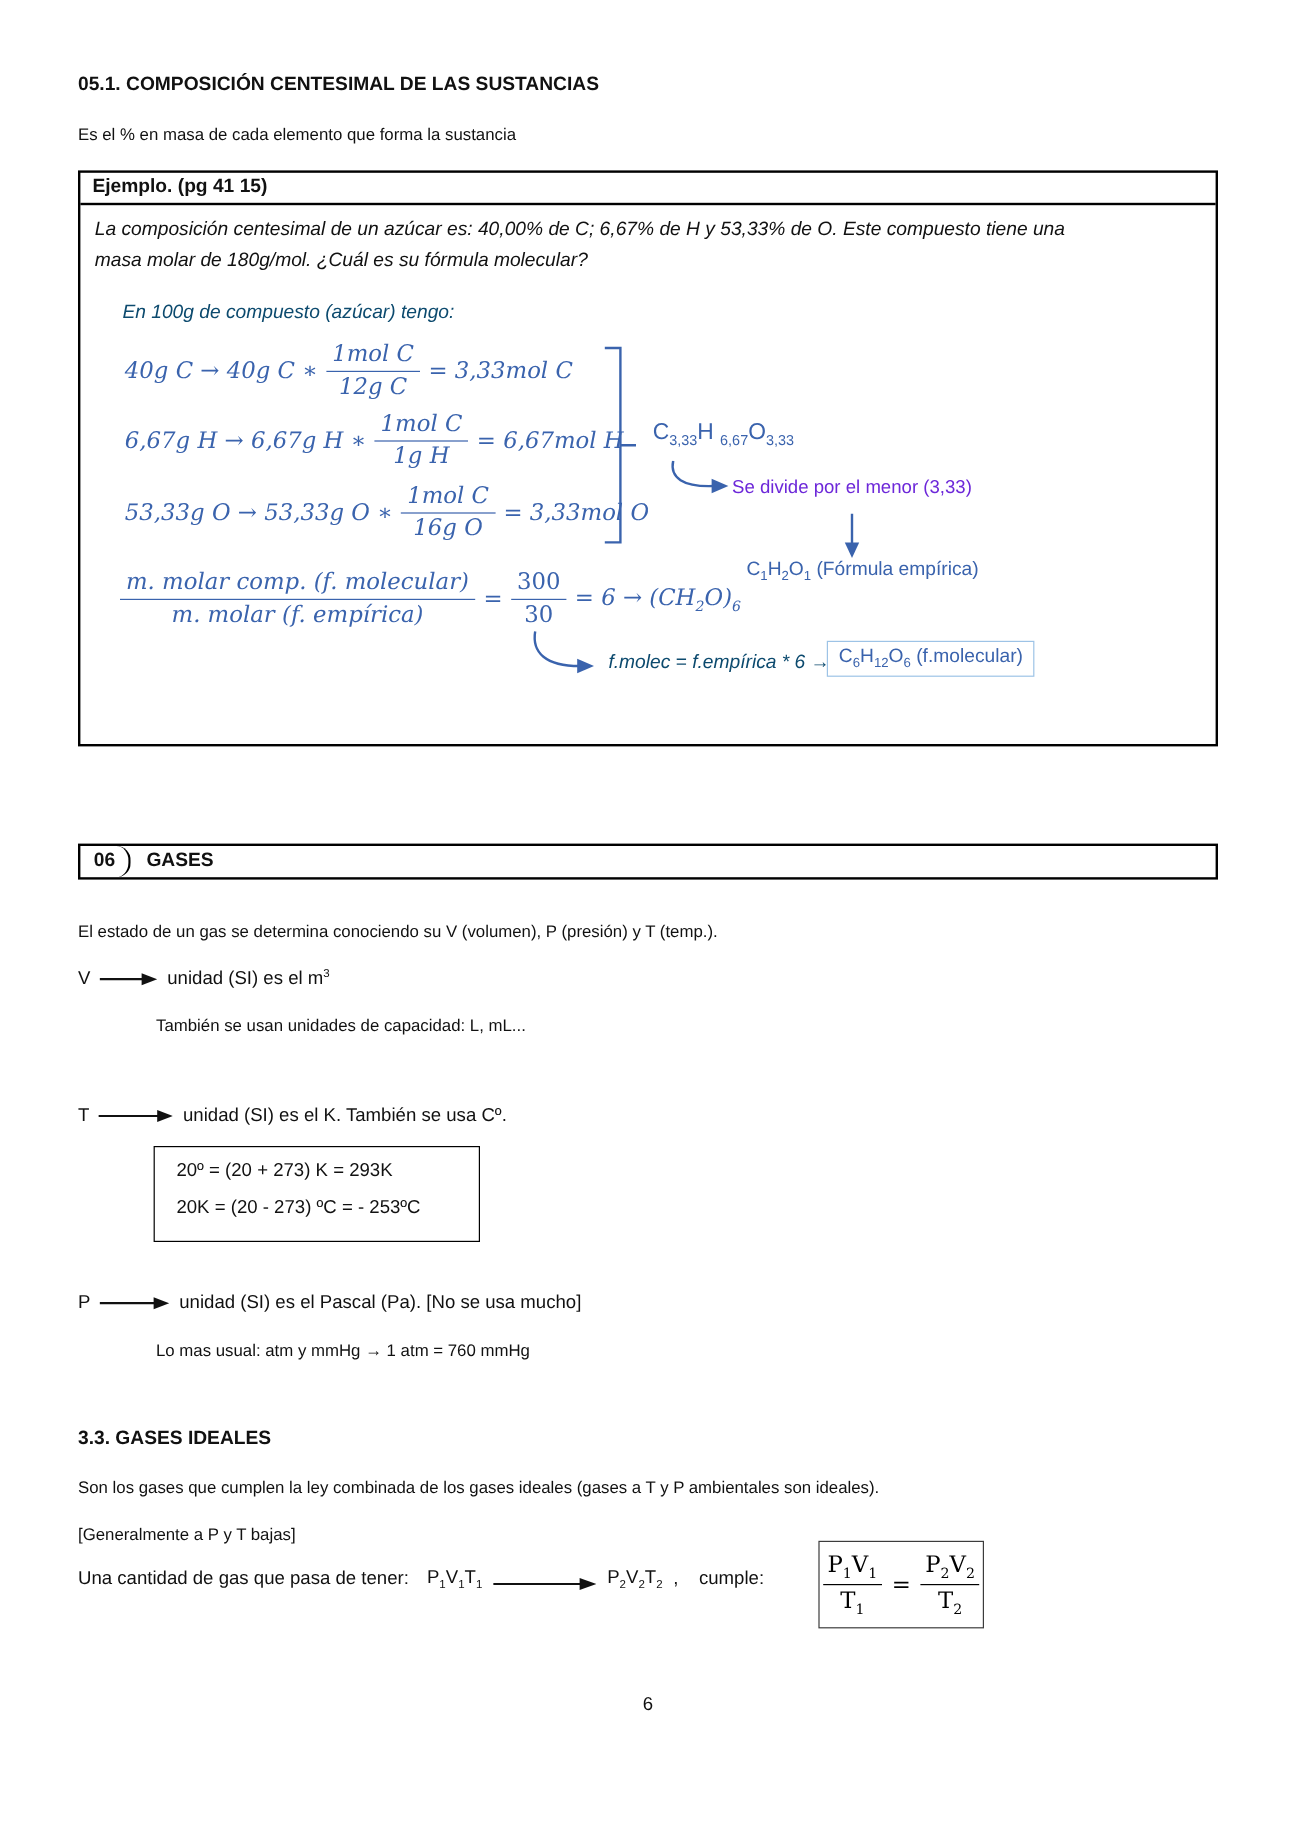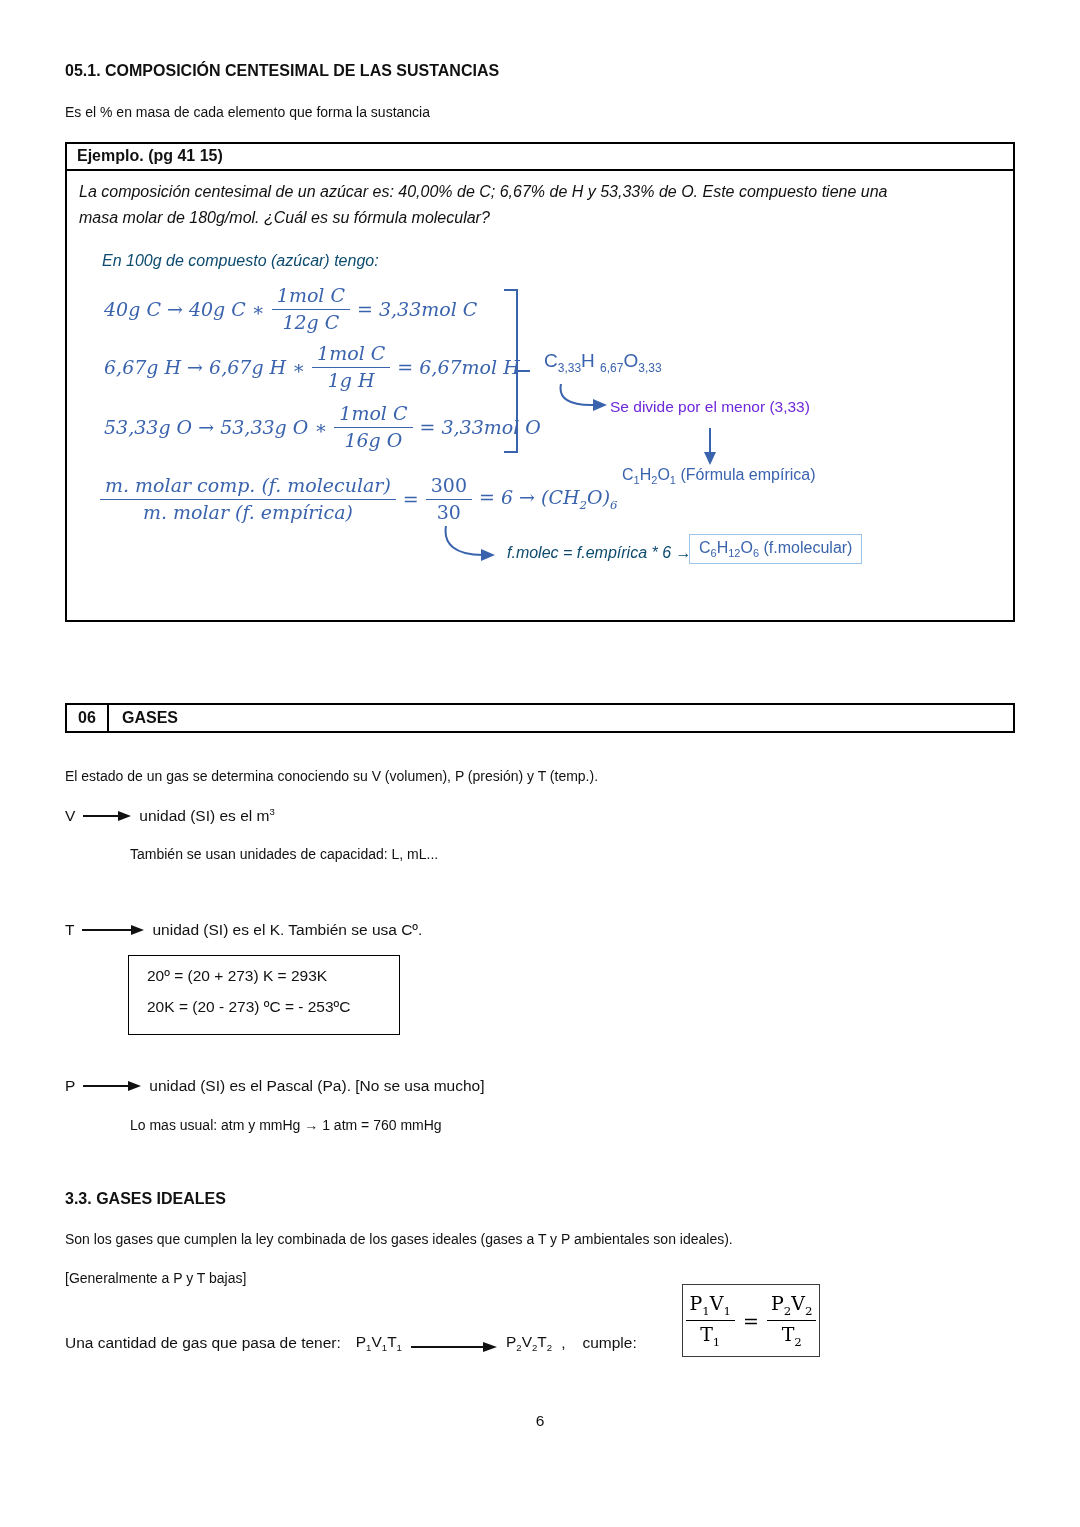--- a/index.html
+++ b/index.html
@@ -26,21 +26,21 @@
   .chem{font-size:19px;white-space:nowrap;}
   .chem sub{font-size:12px;}
   .chem-sm{font-size:16px;white-space:nowrap;}
   .chem-sm sub{font-size:11px;}
   sub{font-size:0.62em;}
   sup{font-size:0.62em;}
   .boxed-blue{border:1.5px solid #9DC3E6;padding:4px 9px;}
   
   .secbox{left:65px;top:703px;width:946px;height:26px;border:2px solid #000;display:flex;align-items:stretch;}
   .secnum{width:40px;border-right:2px solid #000;display:flex;align-items:center;justify-content:center;
-          font-weight:bold;font-size:16px;}
+          font-weight:bold;font-size:16px;border-radius:12px;}
   .sectitle{display:flex;align-items:center;padding-left:13px;font-weight:bold;font-size:16px;}
   
   .unit-row{display:flex;align-items:center;gap:8px;font-size:15.5px;white-space:nowrap;}
   .tbox{left:128px;top:955px;width:272px;height:80px;border:1.5px solid #000;
         font-size:15.5px;padding:11px 0 0 18px;box-sizing:border-box;}
   .tbox div{margin-bottom:13px;}
   
   .gas-row{display:flex;align-items:center;gap:9px;font-size:15.5px;white-space:nowrap;}
   .lawbox{left:682px;top:1284px;width:136px;height:71px;border:1.5px solid #3c3c3c;
           display:flex;align-items:center;justify-content:center;gap:8px;
@@ -177,21 +177,21 @@
     <span>unidad (SI) es el Pascal (Pa). [No se usa mucho]</span>
   </div>
   <div class="abs body-text" style="left:130px;top:1116px;">
     <span>Lo mas usual: atm y mmHg </span><span class="b">→</span><span> 1 atm = 760 mmHg</span>
   </div>
 
   <div class="abs heading" style="left:65px;top:1190px;">3.3. GASES IDEALES</div>
   <div class="abs body-text" style="left:65px;top:1230px;">Son los gases que cumplen la ley combinada de los gases ideales (gases a T y P ambientales son ideales).</div>
   <div class="abs body-text" style="left:65px;top:1269px;">[Generalmente a P y T bajas]</div>
 
-  <div class="abs gas-row" style="left:65px;top:1305px;margin-top:27px;">
+  <div class="abs gas-row" style="left:65px;top:1305px;">
     <span>Una cantidad de gas que pasa de tener:</span>
     <span style="margin-left:6px;"><span>P</span><sub>1</sub><span>V</span><sub>1</sub><span>T</span><sub>1</sub></span>
     <svg width="86" height="14" viewBox="0 0 86 14" style="margin-top:8px;">
       <line x1="0" y1="7" x2="73" y2="7" stroke="#111" stroke-width="1.8"></line>
       <polygon points="72 2 86 7 72 12" fill="#111"></polygon>
     </svg>
     <span><span>P</span><sub>2</sub><span>V</span><sub>2</sub><span>T</span><sub>2</sub></span>
       <span>,</span>
     <span style="margin-left:8px;">cumple:</span>
   </div>

